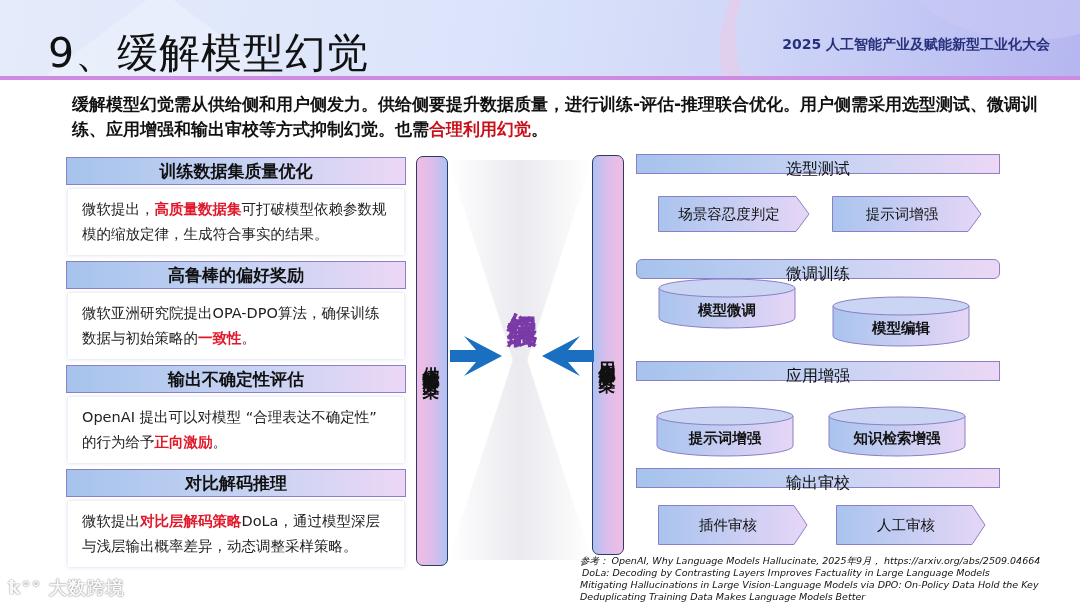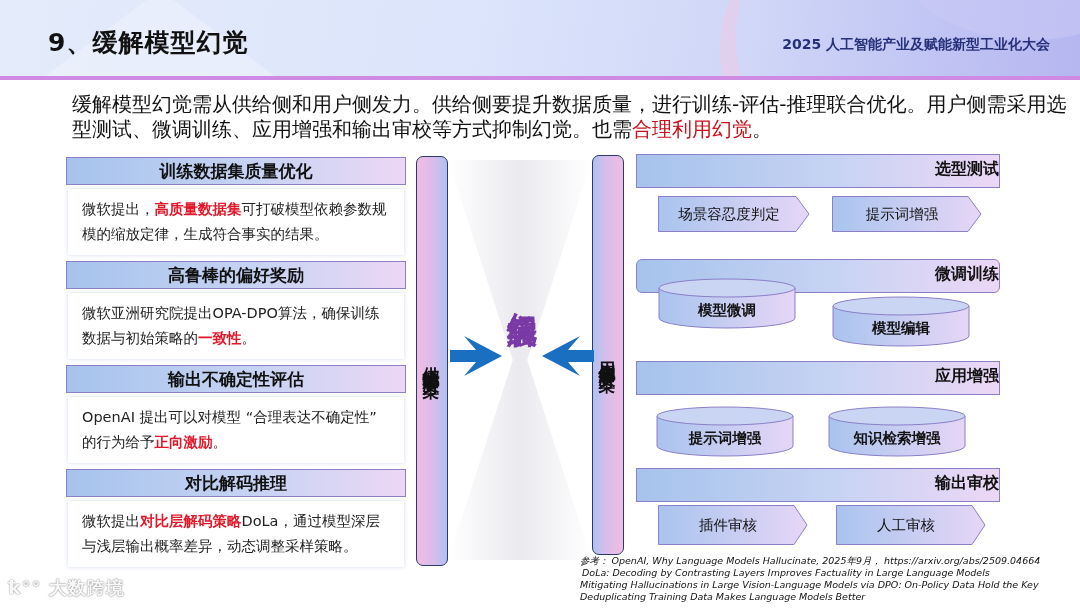--- a/index.html
+++ b/index.html
@@ -12,24 +12,24 @@
     overflow: hidden;
   }
   .header .swoosh1 { position: absolute; left: 720px; top: -80px; width: 260px; height: 260px; border-radius: 50%;
     border-left: 18px solid rgba(236,200,230,0.55); transform: rotate(-20deg); }
   .header .swoosh2 { position: absolute; left: 900px; top: -120px; width: 260px; height: 160px; border-radius: 50%;
     background: rgba(200,200,245,0.6); }
   .header .tri { position: absolute; left: 40px; top: -10px; width: 0; height: 0;
     border-left: 120px solid transparent; border-right: 120px solid transparent; border-bottom: 90px solid rgba(255,255,255,0.25); }
   .header-line { position: absolute; left: 0; top: 76px; width: 1080px; height: 4px; background: #cf8ae3; }
 
-  .page-title { position: absolute; left: 48px; top: 26px; font-size: 25px; font-weight: bold; color: #111; letter-spacing: 1px; }
+  .page-title { position: absolute; left: 48px; top: 26px; font-size: 41px; font-weight: normal; color: #111; letter-spacing: 1px; }
   .conf-name { position: absolute; right: 30px; top: 36px; font-size: 14px; font-weight: bold; color: #27307a; }
 
-  .intro { position: absolute; left: 72px; top: 92px; width: 1000px; font-size: 20px; font-weight: normal; line-height: 25px; color: #111; }
+  .intro { position: absolute; left: 72px; top: 92px; width: 1000px; font-size: 17px; font-weight: bold; line-height: 25px; color: #111; }
   .intro .hl { color: #c8101a; }
 
   
   .lcol { position: absolute; left: 66px; top: 157px; width: 340px; }
   .sec-bar {
     height: 28px; border: 1px solid #8b7fc7;
     background: linear-gradient(90deg, #a6c3ec 0%, #c7d3f3 55%, #ecd7f5 100%);
     text-align: center; font-size: 17px; font-weight: bold; line-height: 26px; color: #111;
   }
   .sec-card {
@@ -54,23 +54,23 @@
     clip-path: polygon(0 0, 100% 0, 55% 50%, 100% 100%, 0 100%, 45% 50%); }
 
   .center-text { position: absolute; left: 502px; top: 288px; width: 40px; writing-mode: vertical-rl; text-orientation: upright;
     font-size: 30px; font-weight: bold; color: #7a3aa6; letter-spacing: 2px; line-height: 40px; }
 
   .arrow { position: absolute; top: 336px; width: 52px; height: 40px; }
 
   
   .rcol { position: absolute; left: 636px; top: 154px; width: 364px; }
   .rbar {
-    position: absolute; left: 0; width: 364px; height: 34px; border: 1px solid #8b7fc7;
+    position: absolute; left: 0; width: 364px; height: 20px; border: 1px solid #8b7fc7;
     background: linear-gradient(90deg, #a6c3ec 0%, #c7d3f3 55%, #ecd7f5 100%);
-    text-align: right; font-size: 16px; font-weight: bold; line-height: 27px; color: #111;
+    text-align: center; font-size: 16px; font-weight: normal; line-height: 27px; color: #111;
   }
   .chev { position: absolute; height: 36px; }
   .chev svg { position: absolute; left: 0; top: 0; }
   .chev span { position: absolute; left: 0; top: 0; width: 100%; text-align: center; line-height: 36px; font-size: 14.5px; font-weight: normal; color: #111; padding-right: 10px; }
   .cyl { position: absolute; width: 138px; height: 52px; }
   .cyl svg { position: absolute; left: 0; top: 0; }
   .cyl span { position: absolute; left: 0; top: 14px; width: 100%; text-align: center; line-height: 36px; font-size: 14.5px; font-weight: bold; color: #111; }
 
   .refs { position: absolute; left: 580px; top: 555px; width: 500px; font-family: "DejaVu Sans", sans-serif; font-style: italic; font-size: 9.5px; line-height: 12px; color: #111; }
   .refs .r0 { padding-left: 0; }

